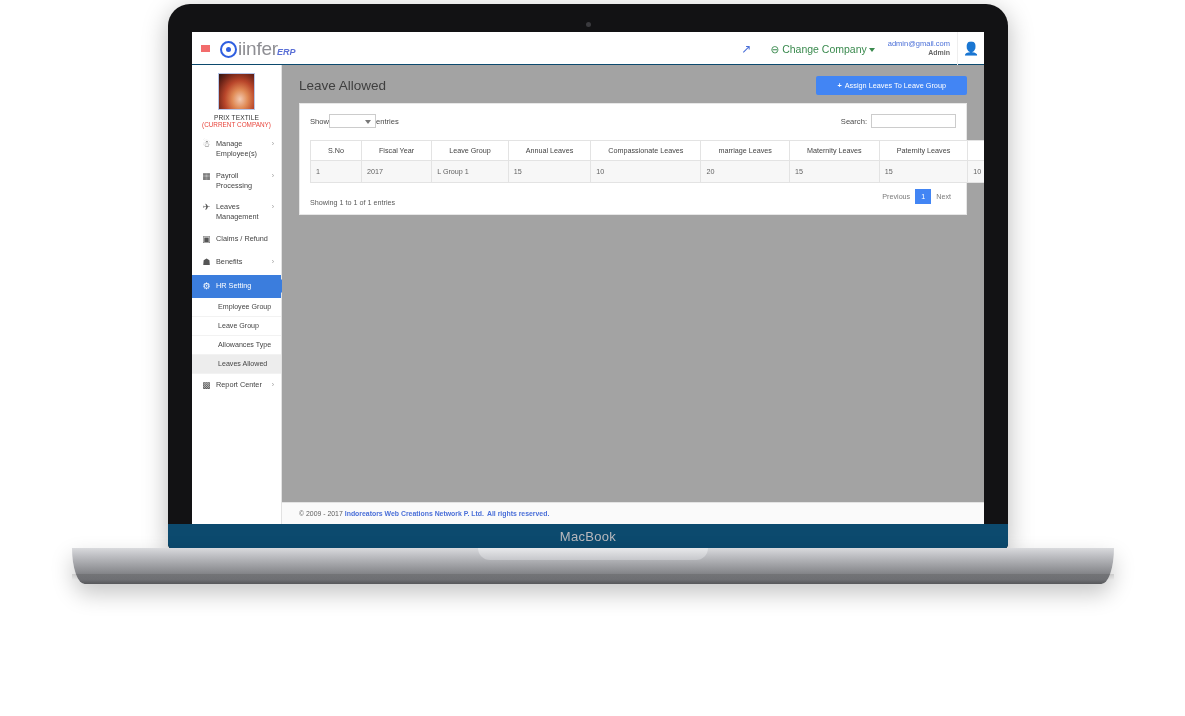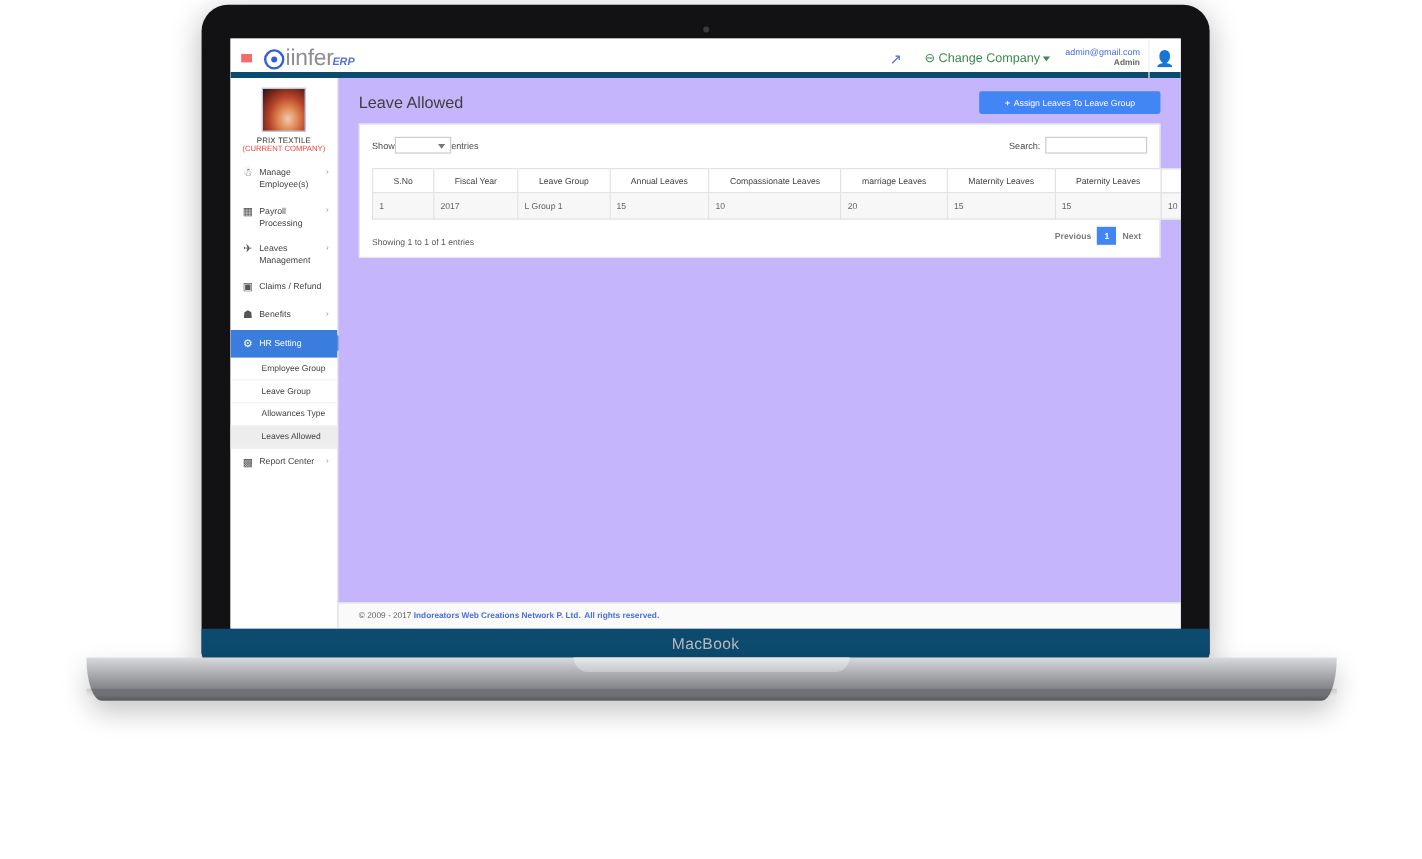--- a/index.html
+++ b/index.html
@@ -80,21 +80,21 @@
     background: #eeeeee;
     overflow: hidden;
   }
 
   
   #topbar {
     position: absolute;
     left: 0; top: 0;
     width: 792px; height: 33px;
     background: #ffffff;
-    border-bottom: 5px solid #0c4a6e;
+    border-bottom: 1px solid #0c4a6e;
   }
   #hamburger {
     position: absolute;
     left: 9px; top: 13px;
     width: 9px; height: 7px;
     background: #f26c6c;
   }
   #brand { position: absolute; left: 28px; top: 6px; display: flex; align-items: baseline; }
   #brand-mark {
     width: 17px; height: 17px;
@@ -189,21 +189,21 @@
     color: #444;
     border-bottom: 1px solid #f2f2f2;
   }
   .sub-item.current { background: #ededed; }
 
   
   #content {
     position: absolute;
     left: 90px; top: 33px;
     width: 702px; height: 459px;
-    background: #c4b5fd;
+    background: #a3a3a3;
   }
   #page-head {
     position: relative;
     padding: 13px 17px 10px;
   }
   #page-title { font-size: 13.5px; color: #3f3f3f; font-weight: normal; margin: 0; }
   #assign-btn {
     position: absolute;
     right: 17px; top: 11px;
     background: #4285f4;
@@ -284,21 +284,21 @@
     padding: 2px 5px;
     border-radius: 2px;
   }
 
   #table-footer { position: relative; margin-top: 8px; height: 14px; }
   #table-info { font-size: 7.2px; color: #5a5a5a; }
   #pagination {
     position: absolute; right: 0; top: -2px;
     display: flex; align-items: stretch;
   }
-  #pagination span { font-size: 7.2px; padding: 3px 5px; color: #7b7b7b; font-weight: bold; }
+  #pagination span { font-size: 7.2px; padding: 3px 5px; color: #7b7b7b; }
   #pagination .page-num { background: #4285f4; color: #ffffff; padding: 3px 6px; }
 
   #footer-bar {
     position: absolute;
     left: 90px; bottom: 0;
     width: 702px; height: 22px;
     background: #fafafa;
     border-top: 1px solid #e3e3e3;
     font-size: 6.9px;
     color: #5d5d5d;

